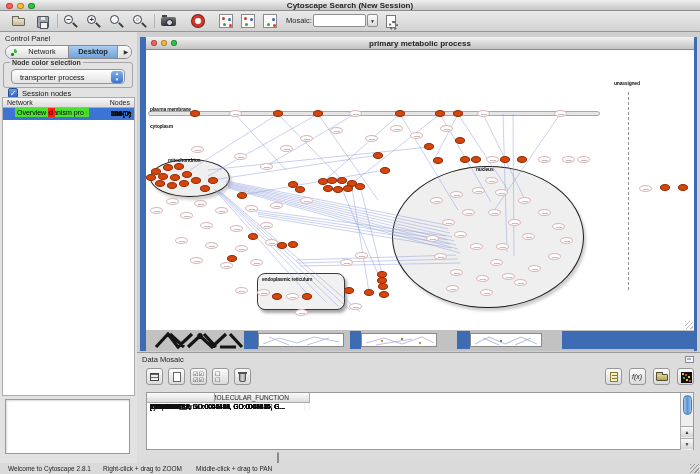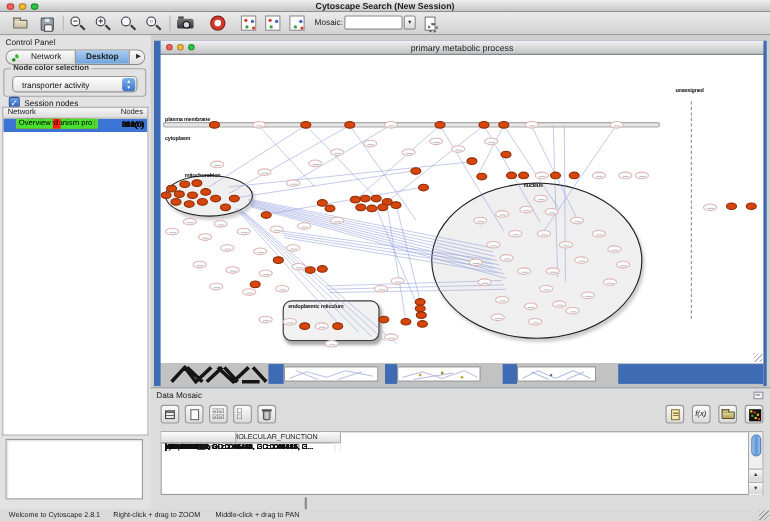--- a/index.html
+++ b/index.html
@@ -75,21 +75,21 @@
   .tr-count{position:absolute;right:3px;top:0;font-size:7px;color:#111;}
   .trow.sel .tr-count{color:#0a1a33;}
   .birdseye{left:5px;top:367px;width:125px;height:55px;background:#fff;border:1px solid #9a9a9a;box-shadow:inset 1px 1px 2px rgba(0,0,0,.15);}
 
   
   .desktop{left:137px;top:32px;width:563px;height:320px;background:#cfcfcf;}
   .iframe{left:3px;top:5px;width:557px;height:314px;background:#3d6cb4;}
   .f-title{left:6px;top:0;width:548px;height:13px;background:linear-gradient(#f1f1f1,#c3c3c3);border-bottom:1px solid #8a8a8a;}
   .f-title .light{top:3px;width:6px;height:6px;}
   .fl-c{left:5px;} .fl-m{left:15px;} .fl-z{left:25px;}
-  .f-text{left:0;right:0;top:2px;text-align:center;font-size:8px;font-weight:normal;color:#222;}
+  .f-text{left:0;right:0;top:2px;text-align:center;font-size:8px;font-weight:bold;color:#222;}
   .canvas{left:6px;top:13px;width:548px;height:280px;background:#fff;overflow:hidden;}
   .region-label{font-size:5px;font-weight:bold;color:#111;z-index:3;letter-spacing:-0.2px;}
   .band{background:#e6e6e6;border:1px solid #a8a8a8;border-radius:3px;z-index:1;}
   .ellipse{border-radius:50%;background:#efefef;border:1.5px solid #1c1c1c;z-index:1;box-shadow:2px 3px 3px rgba(0,0,0,.2);}
   .errect{background:#f1f1f1;border:1px solid #3a3a3a;border-radius:8px;z-index:1;box-shadow:2px 3px 3px rgba(0,0,0,.35);}
   .dashline{border-left:1px dashed #8f8f8f;width:0;z-index:1;}
   .edges{left:0;top:0;z-index:4;}
   .wnode{width:13px;height:7px;border-radius:50%;background:#fff;border:1px solid #ddb6b6;z-index:5;}
   .wnode:after{content:"";position:absolute;left:2.5px;top:2.5px;width:6px;height:1.5px;background:#c0c0c0;}
   .onode{width:10px;height:6.5px;border-radius:50%;background:#d6450c;border:1px solid #8c2e08;z-index:6;}
@@ -214,21 +214,21 @@
             <i></i>
             <i class="m2"></i>
             <i class="m3"></i>
           </i><span style="position:relative;left:5px">Network</span></span>
       <span class="seg seg-mos"><span style="position:relative">Desktop</span></span>
       <span class="seg seg-arr">▶</span>
     </div>
     <div class="groupbox">
       <span class="gb-label txt">Node color selection</span>
       <div class="combo">
-        <span class="combo-text txt">transporter activity</span>
+        <span class="combo-text txt">transporter process</span>
         <span class="combo-step">▲<br>▼</span>
       </div>
     </div>
     <div class="chk-row">
       <span class="chk">✓</span>
       <span class="chk-label txt">Session nodes</span>
     </div>
     <div class="tree-head">
       <span class="th-net txt" style="position:absolute">Network</span>
       <span class="th-nodes txt" style="position:absolute">Nodes</span>

